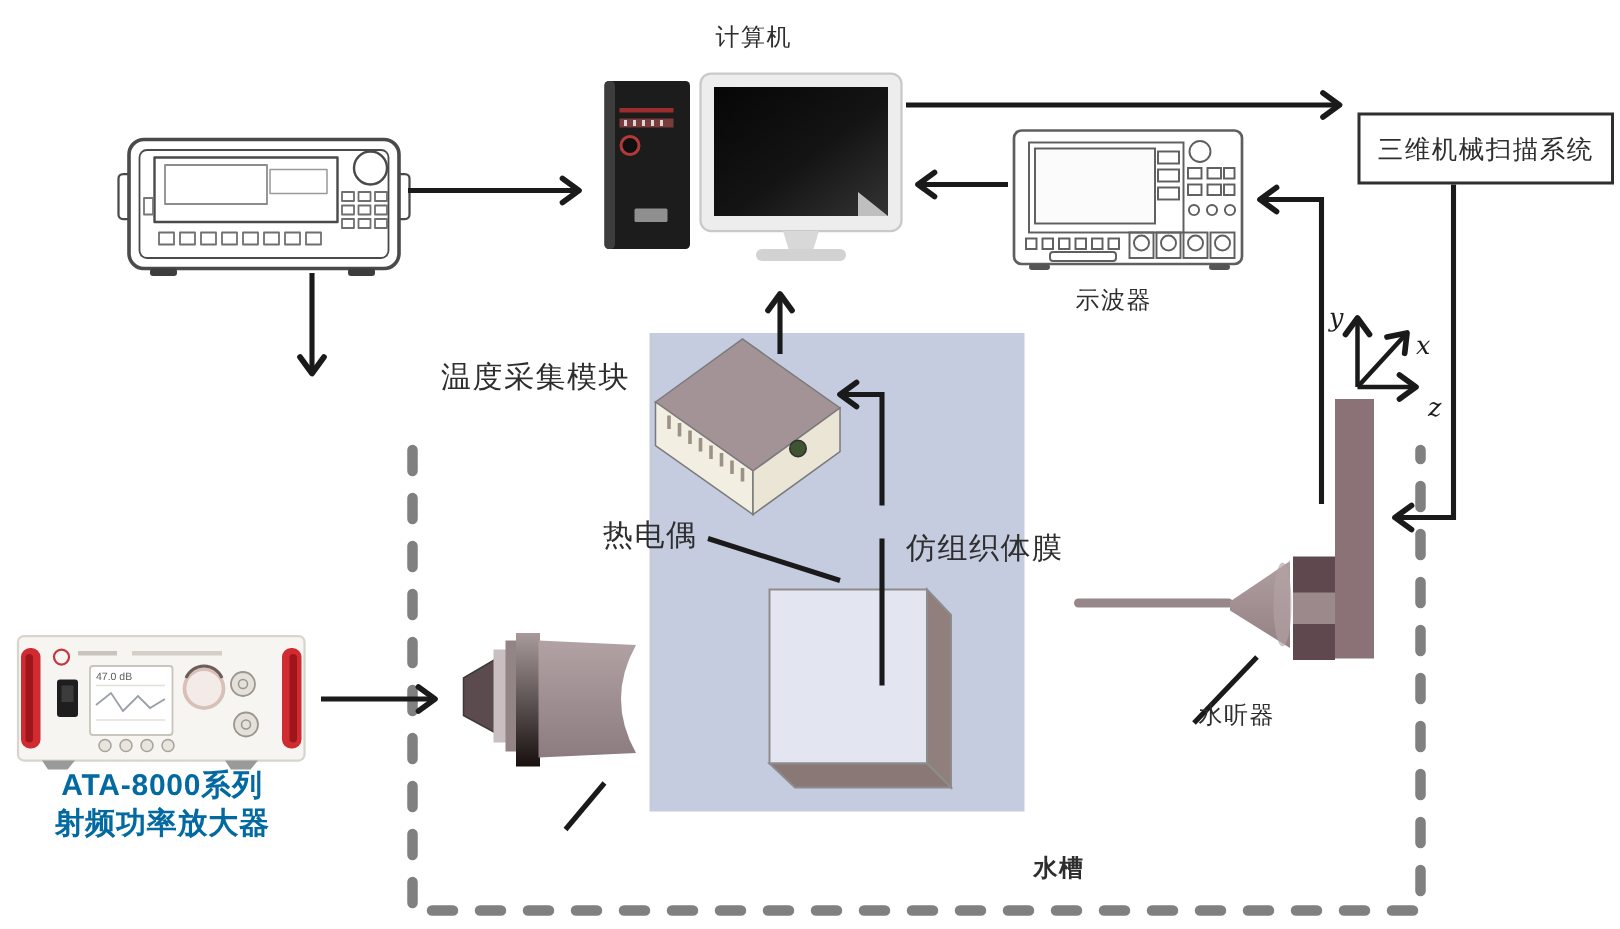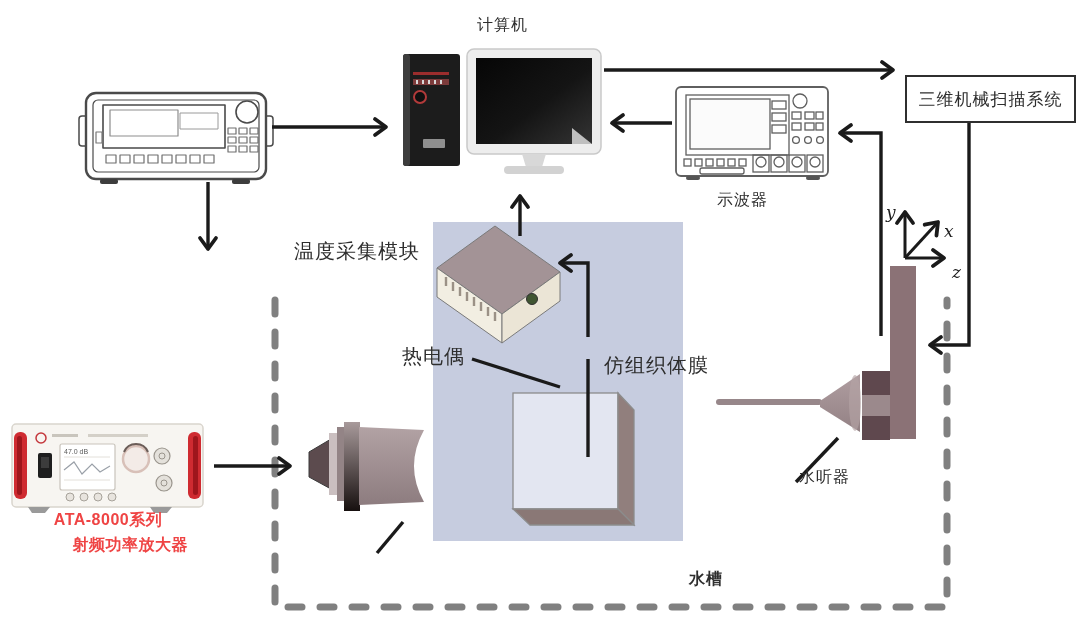--- a/index.html
+++ b/index.html
@@ -11,22 +11,22 @@
   .lbl{position:absolute;white-space:nowrap;color:#2e2e2e;letter-spacing:1px;}
   .lbl-21{font-size:16px;}
   .lbl-20{font-size:20px;}
   .axis-lbl{position:absolute;font-family:"DejaVu Serif","Liberation Serif",serif;
     font-style:italic;font-size:17px;color:#1d1d1d;letter-spacing:0;}
   .scan-box{
     position:absolute;left:905px;top:63px;width:171px;height:48px;
     border:2.2px solid #2f2f2f;background:#ffffff;display:flex;align-items:center;
     justify-content:center;font-size:17px;letter-spacing:1px;color:#2e2e2e;box-sizing:border-box;margin-top:12px;
   }
-  .amp-label{position:absolute;left:28px;width:160px;text-align:center;font-size:16px;
-    font-weight:600;color:#ef4444;letter-spacing:0.5px;}
+  .amp-label{position:absolute;left:28px;width:160px;text-align:center;font-size:20px;
+    font-weight:600;color:#0369a1;letter-spacing:0.5px;}
   .amp-display{position:absolute;left:64px;top:448px;font-size:7px;color:#5a5a5a;letter-spacing:0;}
 </style>
 </head>
 <body>
 
 <div class="stage">
 
   <svg class="gfx" width="1080" height="619" viewBox="0 0 1080 619">
     <defs>
       <marker id="arr" markerUnits="userSpaceOnUse" markerWidth="26" markerHeight="26" refX="15" refY="11" orient="auto">
@@ -246,19 +246,19 @@
   <div class="scan-box">
     <span>三维机械扫描系统</span>
   </div>
   <div class="lbl lbl-21" style="left:717px;top:190px;">示波器</div>
   <div class="lbl lbl-20" style="left:294px;top:238px;">温度采集模块</div>
   <div class="lbl lbl-20" style="left:402px;top:343px;font-family:Liberation Mono, monospace;">热电偶</div>
   <div class="lbl lbl-20" style="left:604px;top:316px;margin-top:36px;">仿组织体膜</div>
   <div class="lbl lbl-21" style="left:799px;top:467px;">水听器</div>
   <div class="lbl lbl-21" style="left:689px;top:569px;font-weight:bold;">水槽</div>
   <div class="amp-label" style="top:510px;">ATA-8000系列</div>
-  <div class="amp-label" style="top:535px;text-align:right;">射频功率放大器</div>
+  <div class="amp-label" style="top:535px;">射频功率放大器</div>
   <div class="amp-display">47.0 dB</div>
 
   <div class="axis-lbl" style="left:886px;top:202px;">y</div>
   <div class="axis-lbl" style="left:944px;top:221px;">x</div>
   <div class="axis-lbl" style="left:952px;top:262px;">z</div>
 </div>
 
 </body></html>

